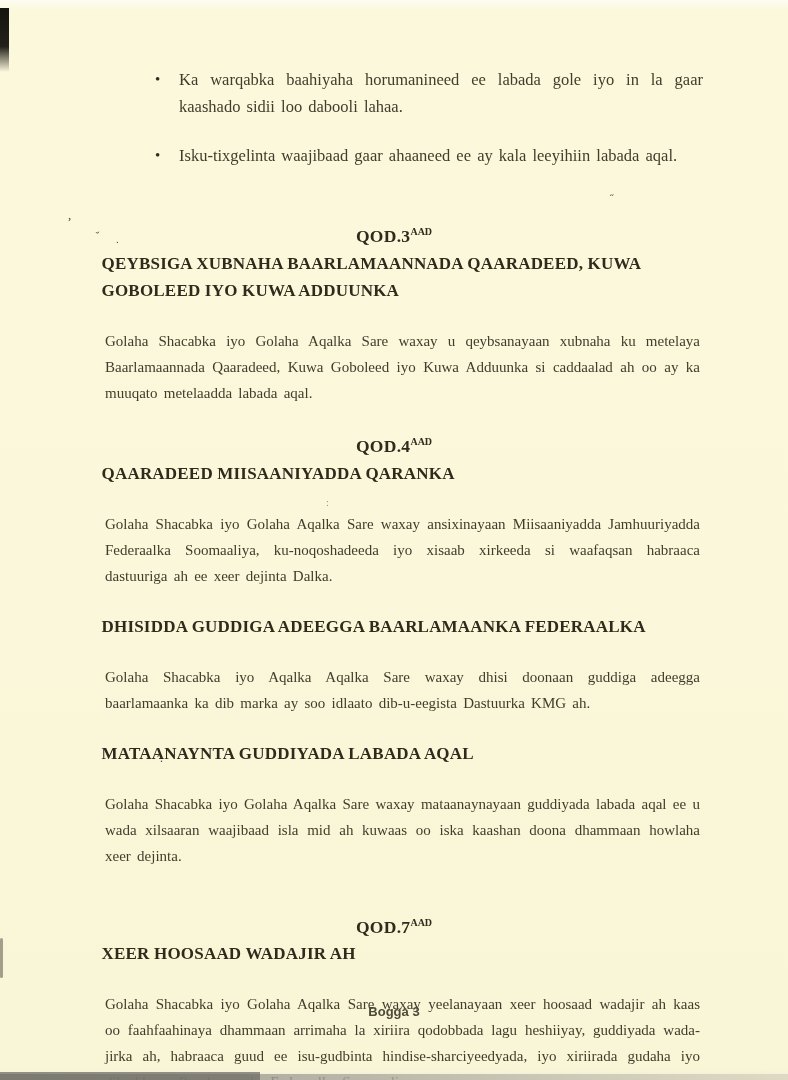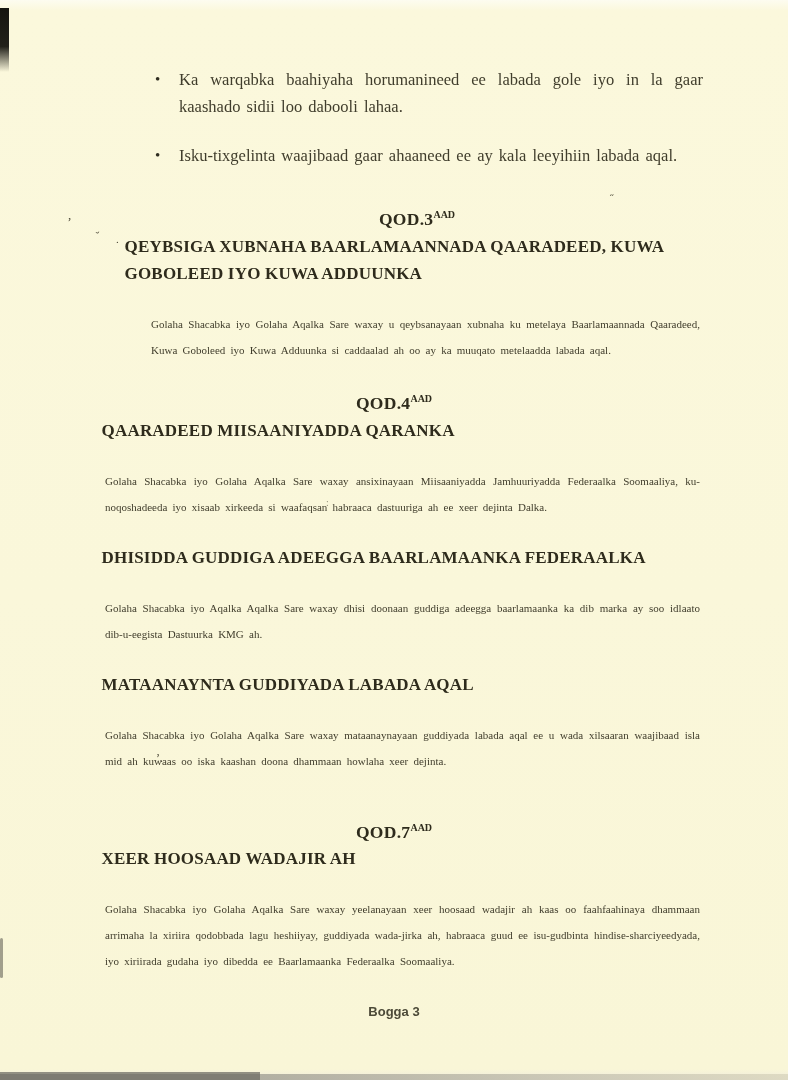--- a/index.html
+++ b/index.html
@@ -56,21 +56,21 @@
   .bullet-glyph {
     flex: 0 0 24px;
     font-size: 15px;
     line-height: 27px;
     color: #2f2d20;
   }
   .bullet-text { flex: 1 1 auto; word-spacing: 2px; }
 
   
   .doc-section { margin-top: 24px; }
-  .doc-section.first { margin-top: 34px; padding-left: 46px; }
+  .doc-section.first { margin-top: 51px; }
   .doc-section.extra-gap { margin-top: 42px; }
   .qod-line {
     text-align: center;
     font-weight: bold;
     font-size: 17.5px;
     line-height: 24px;
     color: #2e2b1c;
     letter-spacing: 0.3px;
   }
   .qod-line sup { font-size: 10px; letter-spacing: 0; }
@@ -79,21 +79,21 @@
     margin: 2px auto 0 auto;
     text-align: left;
     font-weight: bold;
     font-size: 17px;
     line-height: 27px;
     color: #2e2b1c;
     letter-spacing: 0.2px;
   }
   .section-body {
     margin: 24px 88px 0 105px;
-    font-size: 11px;
+    font-size: 15px;
     line-height: 26px;
     text-align: justify;
     word-spacing: 2.5px;
     color: #403d2c;
   }
 
   
   .page-footer {
     position: absolute;
     left: 0; top: 1004px; width: 100%;

